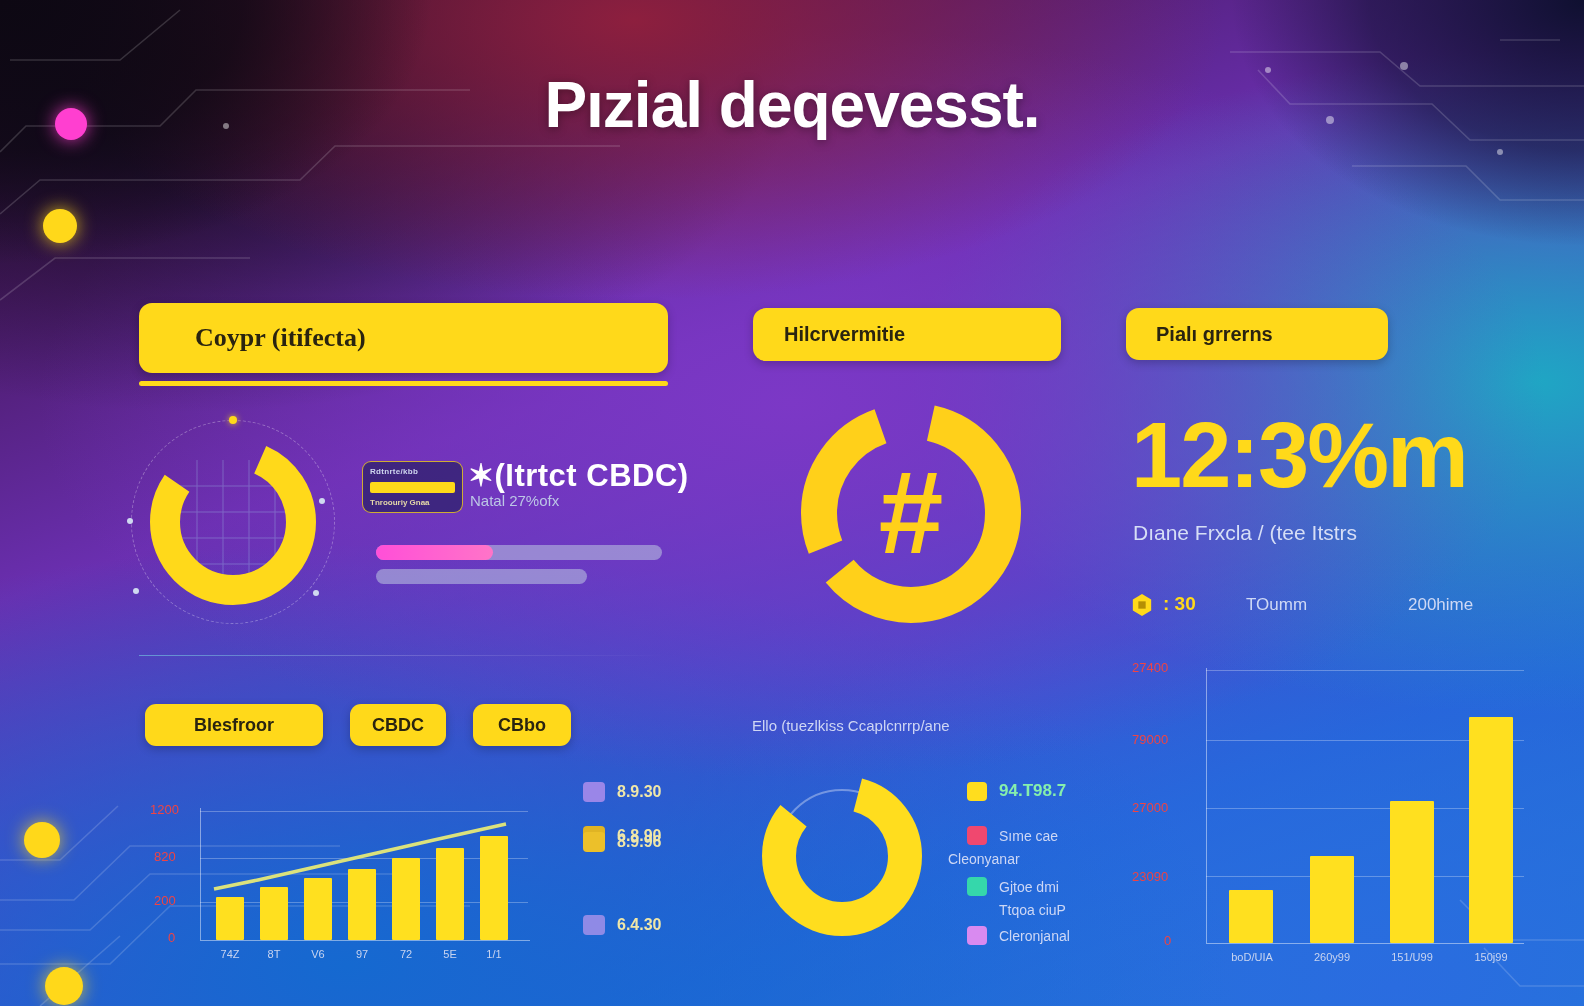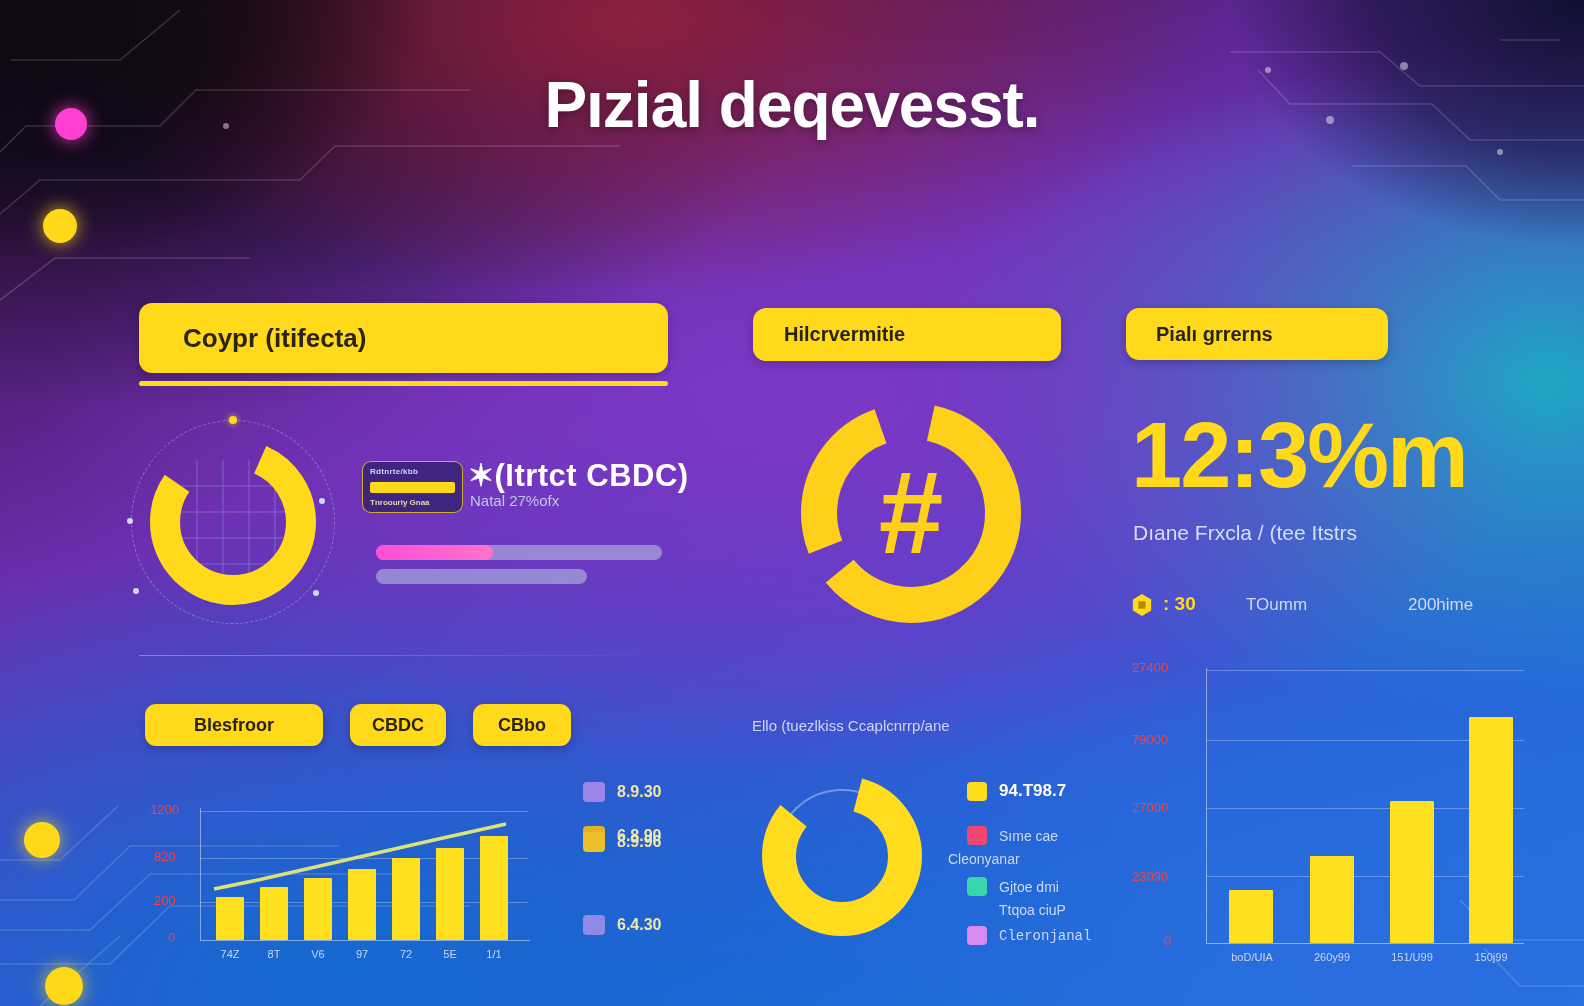--- a/index.html
+++ b/index.html
@@ -42,21 +42,21 @@
     font-size:64px; line-height:86px;
     text-shadow:0 2px 10px rgba(0,0,0,.35);
   }
 
   
   .pill{
     background:#ffd91a; color:#2a2410;
     border-radius:13px; display:flex; align-items:center;
     font-weight:bold; box-shadow:0 3px 10px rgba(0,0,0,.22);
   }
-  .tab-a{ position:absolute; left:139px; top:303px; width:529px; height:70px; padding-left:44px; font-size:26px; }
+  .tab-a{ position:absolute; left:139px; top:303px; width:529px; height:70px; padding-left:56px; font-size:26px;font-family:Liberation Serif, serif; }
   .tab-underline{ position:absolute; left:139px; top:381px; width:529px; height:5px; background:#ffd91a; border-radius:3px;}
   .tab-b{ position:absolute; left:753px; top:308px; width:308px; height:53px; padding-left:31px; font-size:20px; }
   .tab-c{ position:absolute; left:1126px; top:308px; width:262px; height:52px; padding-left:30px; font-size:20px; }
 
   
   .ring-wrap{ position:absolute; left:143px; top:432px; width:180px; height:180px; }
   .dash-ring{ position:absolute; inset:-12px; border:1.5px dashed rgba(255,255,255,.30); border-radius:50%; }
   .nodedot{ position:absolute; width:8px;height:8px;border-radius:50%; background:#ffd91a; box-shadow:0 0 6px rgba(255,217,26,.8);}
   .grid-in{ position:absolute; left:28px; top:28px; width:124px; height:124px; opacity:.35; }
 
@@ -96,21 +96,21 @@
   .lg-txt{ font-size:16px; color:#f0e7a8; font-weight:bold; }
 
   
   .mid-ring{ position:absolute; left:790px; top:392px; width:242px; height:242px;}
   .mid-cap{ position:absolute; left:752px; top:717px; font-size:15px; color:#cfd6f4; }
 
   .dn2{ position:absolute; left:752px; top:766px; width:180px; height:180px;}
   .lg2{ position:absolute; }
   .lg2 .sw{ width:20px; height:19px; border-radius:4px; }
   .lg2-txt{ font-size:14px; color:#cdd7f5; }
-  .lg2-txt.hi{ color:#ffffff; font-size:17px; font-weight:bold; }
+  .lg2-txt.hi{ color:#86efac; font-size:17px; font-weight:bold; }
 
   
   .big-stat{ position:absolute; left:1131px; top:409px; font-size:92px; font-weight:bold; color:#ffd91a; letter-spacing:-2px; line-height:1;}
   .rp-sub{ position:absolute; left:1133px; top:521px; font-size:21px; color:#d6def6; }
   .hexicon{ position:absolute; left:1131px; top:593px; width:22px; height:24px; }
   .rp-m1{ position:absolute; left:1163px; top:593px; font-size:19px; color:#ffd91a; font-weight:bold;}
   .rp-m2{ position:absolute; left:1246px; top:595px; font-size:17px; color:#cfd9f5; }
   .rp-m3{ position:absolute; left:1408px; top:595px; font-size:17px; color:#cfd9f5; }
 </style>
 </head>
@@ -274,21 +274,21 @@
   <div class="legend-item lg2" style="left:967px;top:826px;">
     <span class="sw" style="background:#f0486f;"></span>
     <span class="lg2-txt">Sıme cae</span>
   </div>
   <div class="lg2-txt" style="position:absolute;left:948px;top:851px;text-align:right;">Cleonyanar</div>
   <div class="legend-item lg2" style="left:967px;top:877px;">
     <span class="sw" style="background:#35d7ab;"></span>
     <span class="lg2-txt">Gjtoe dmi</span>
   </div>
   <div class="lg2-txt" style="position:absolute;left:999px;top:902px;">Ttqoa ciuP</div>
-  <div class="legend-item lg2" style="left:967px;top:926px;font-family:Liberation Mono, monospace;">
+  <div class="legend-item lg2" style="left:967px;top:926px;">
     <span class="sw" style="background:#d98af0;"></span>
     <span class="lg2-txt">Cleronjanal</span>
   </div>
 
   <div class="big-stat">12:3%m</div>
   <div class="rp-sub">Dıane Frxcla  /  (tee Itstrs</div>
   <svg class="hexicon" viewBox="0 0 24 26">
     <polygon points="12,1 22,7 22,19 12,25 2,19 2,7" fill="#ffd91a"></polygon>
     <rect x="8" y="9" width="8" height="8" fill="#b58f05"></rect>
   </svg>

